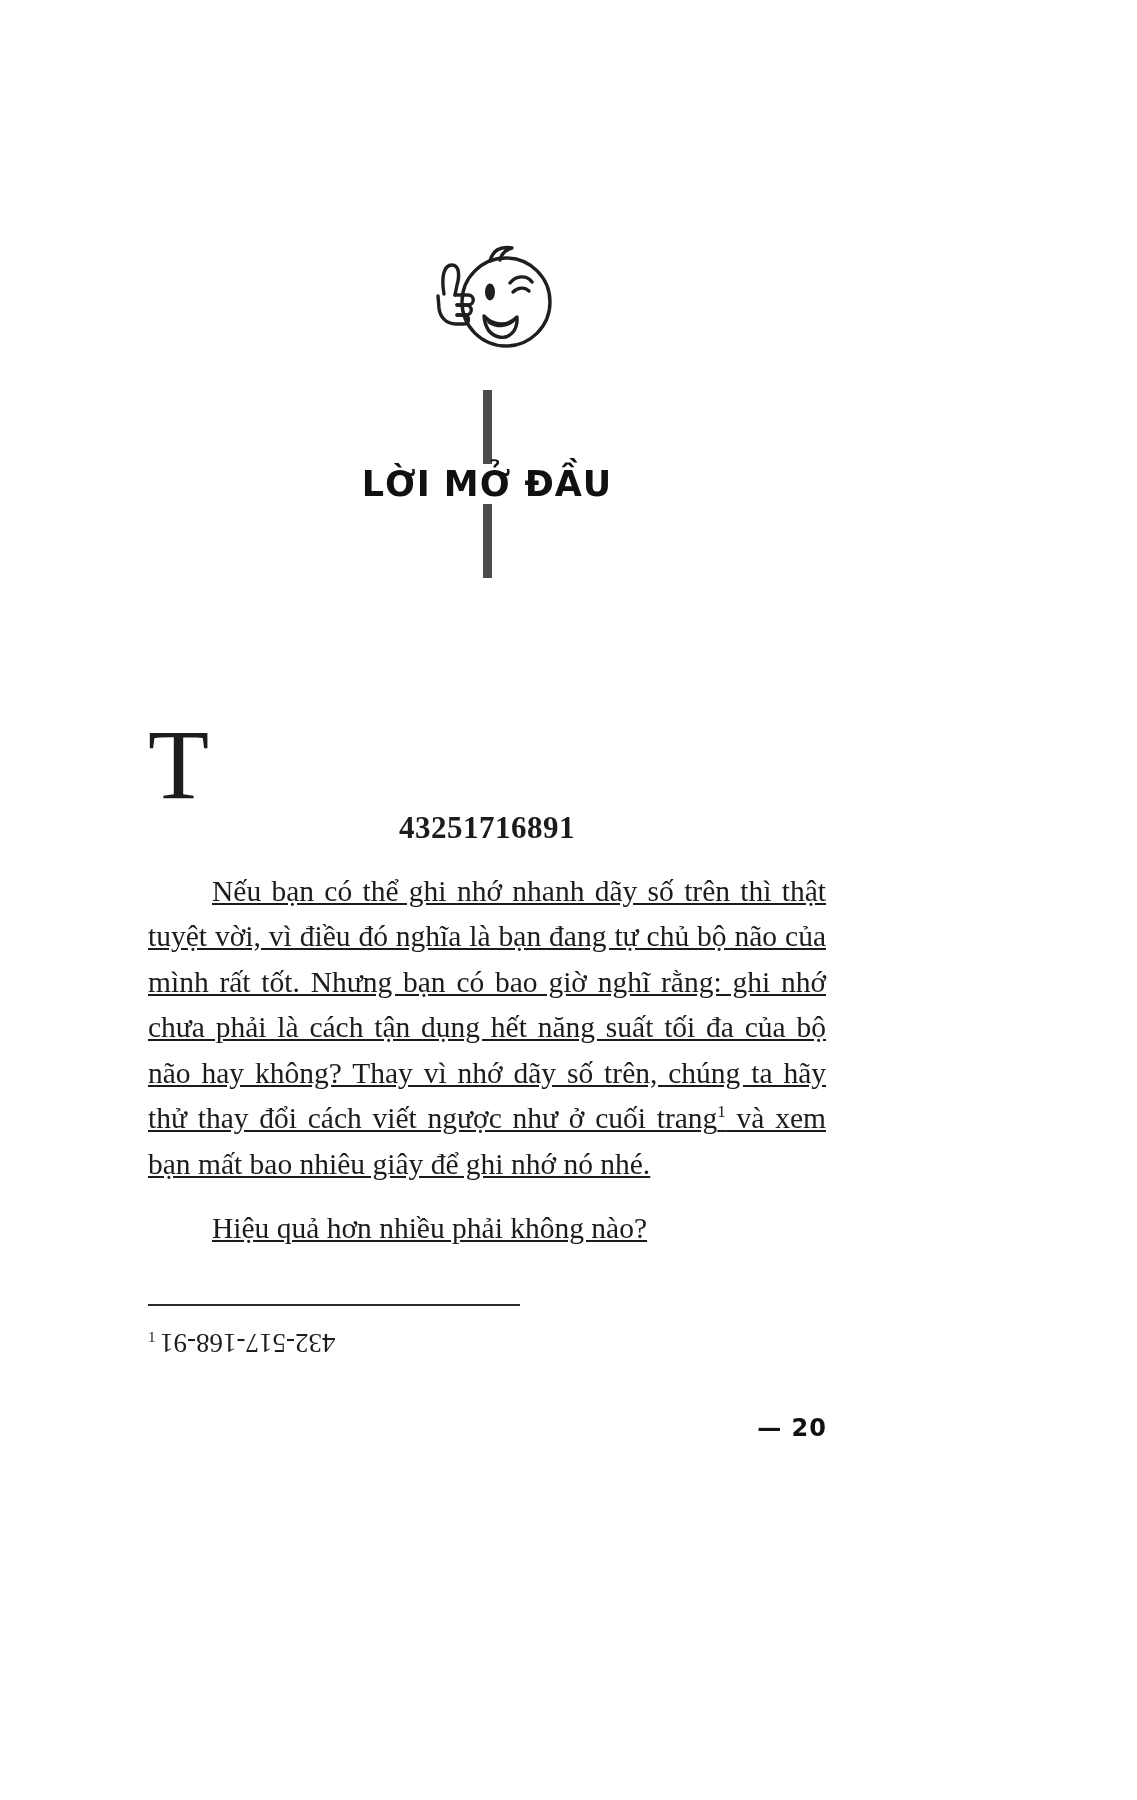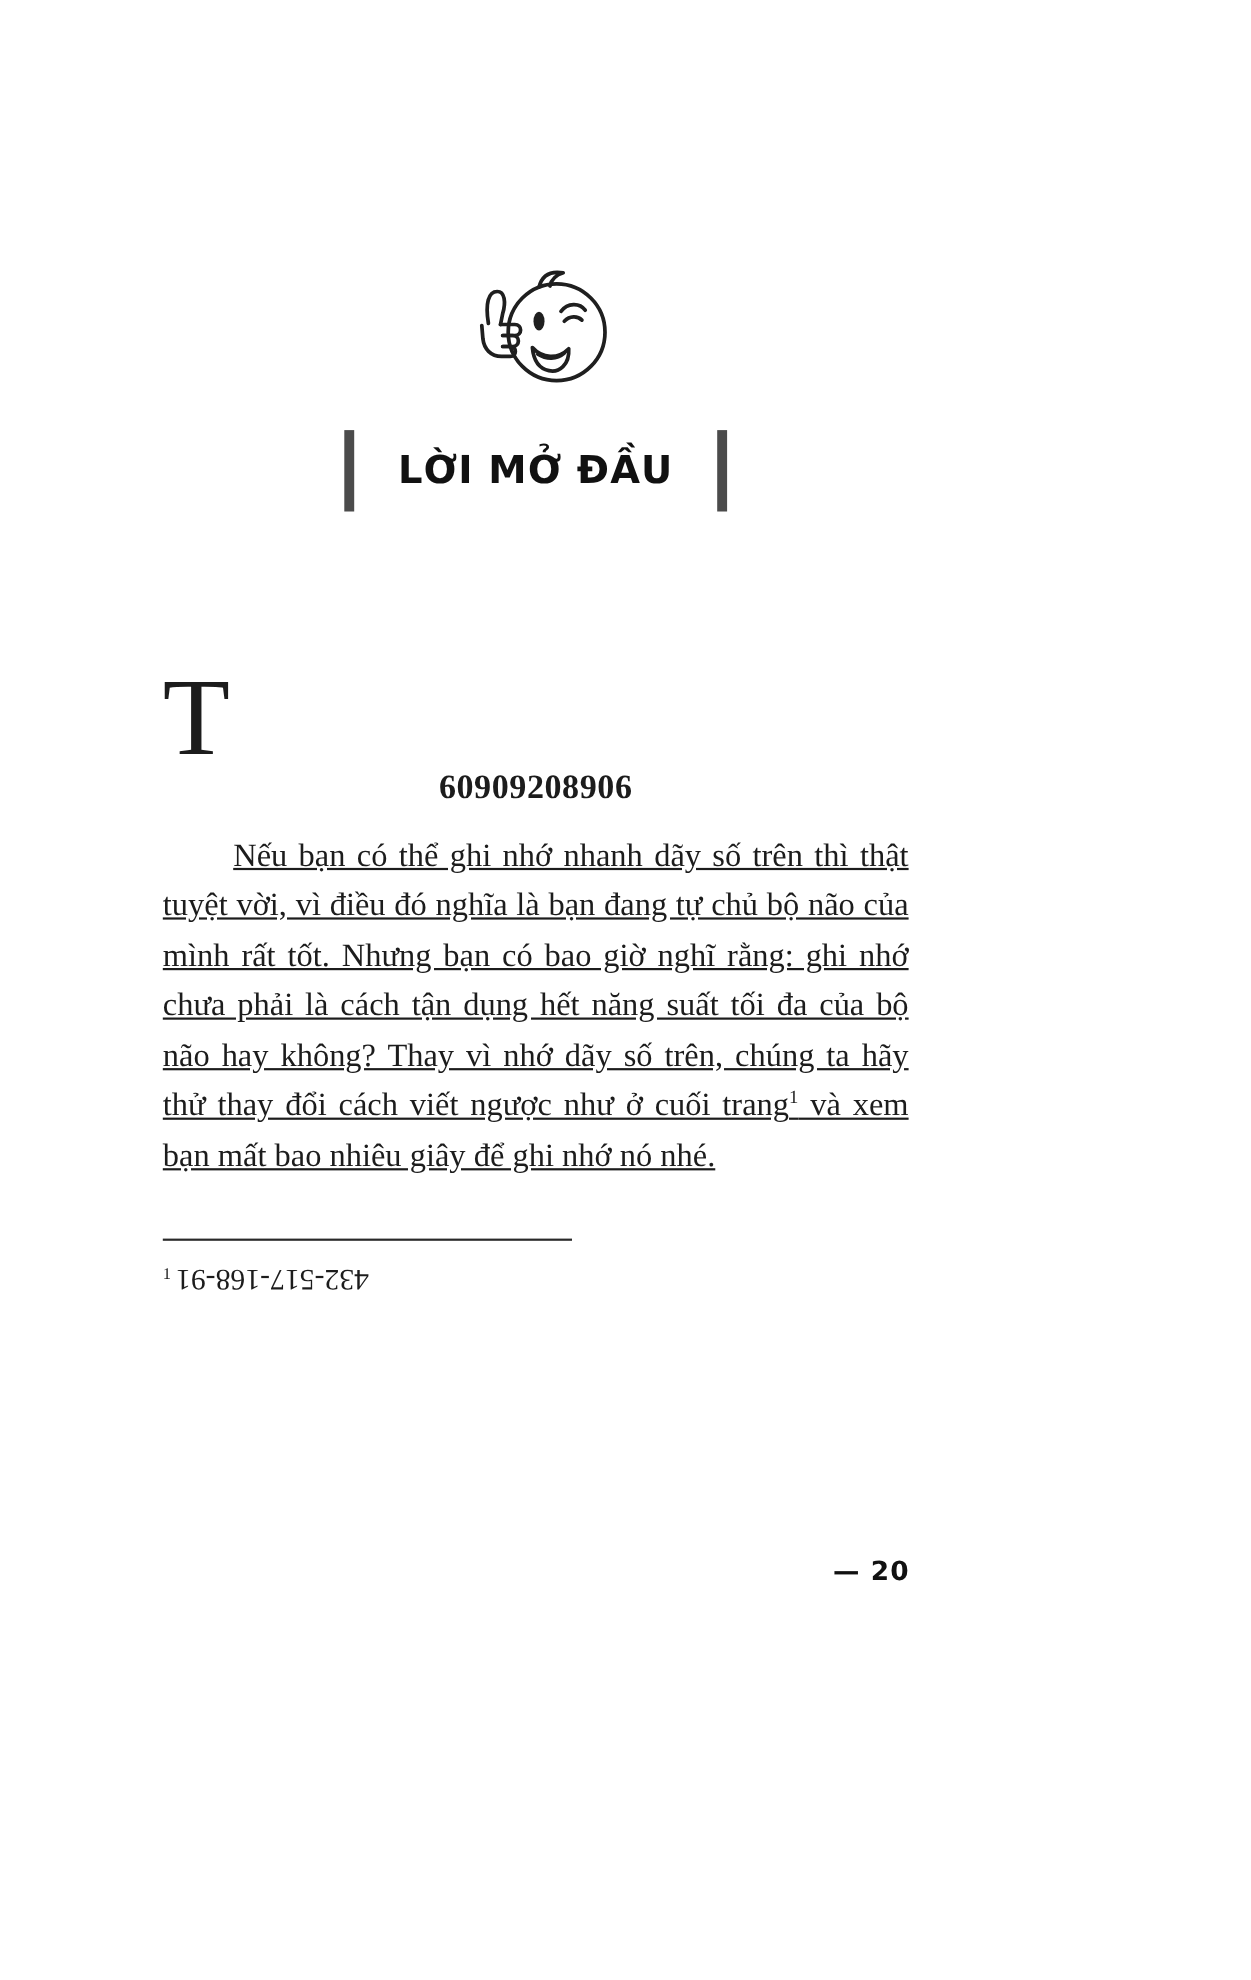--- a/index.html
+++ b/index.html
@@ -20,20 +20,21 @@
     margin:232px auto 0;
     width:190px;
     text-align:center;
   }
   .title-box{
     margin:26px auto 0;
     display:flex;
     align-items:center;
     justify-content:center;
     width:330px;
+    flex-direction:column;
   }
   .title-bar{
     width:9px;height:74px;
     background:#4b4b4b;
     flex:0 0 auto;
   }
   h1.chapter-title{
     margin:0;
     padding:0 40px;
     font-family:"DejaVu Sans", sans-serif;
@@ -136,24 +137,25 @@
     <div class="title-box">
       <span class="title-bar"></span>
       <h1 class="chapter-title">LỜI MỞ ĐẦU</h1>
       <span class="title-bar"></span>
     </div>
 
     <div class="body-text">
 
       <p class="para"><span class="dropcap">T</span></p>
 
-      <p class="memory-number">60909208906</p>
+      <p class="memory-number">43251716891</p>
 
       <p class="para indent"><span>Nếu bạn có thể ghi nhớ nhanh dãy số trên thì thật tuyệt vời, vì điều đó nghĩa là bạn đang tự chủ bộ não của mình rất tốt. Nhưng bạn có bao giờ nghĩ rằng: ghi nhớ chưa phải là cách tận dụng hết năng suất tối đa của bộ não hay không? Thay vì nhớ dãy số trên, chúng ta hãy thử thay đổi cách viết ngược như ở cuối trang</span><sup class="fnref">1</sup><span> và xem bạn mất bao nhiêu giây để ghi nhớ nó nhé.</span></p>
 
+      <p class="para indent">Hiệu quả hơn nhiều phải không nào?</p>
 
 
       <div class="footnote-rule"></div>
 
       <div class="footnote">
         <span class="fn-marker">1</span><span class="fn-flip">432-517-168-91</span>
       </div>
 
     </div>
   </div>

